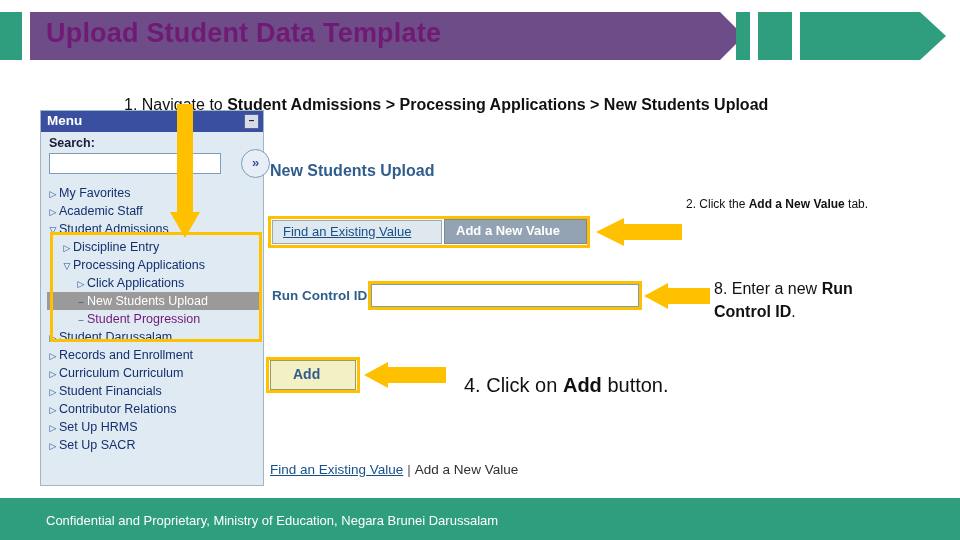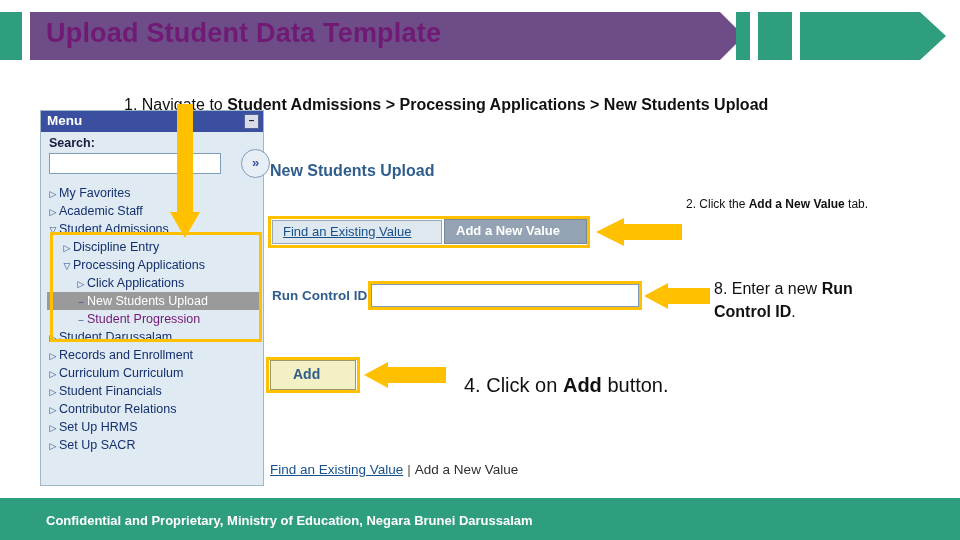--- a/index.html
+++ b/index.html
@@ -87,21 +87,21 @@
   .arr-h4 .head{left:0;top:0;border-top:13px solid transparent;border-bottom:13px solid transparent;border-right:24px solid #ffc000;}
 
   
   .step2{position:absolute;left:686px;top:196px;width:200px;font-size:12px;color:#111;line-height:1.45;}
   .step3{position:absolute;left:714px;top:277px;width:200px;font-size:16px;color:#111;line-height:1.45;}
   .step4{position:absolute;left:464px;top:366px;font-size:20px;color:#111;white-space:nowrap;margin-top:8px;}
   .step2 b,.step3 b,.step4 b{font-weight:bold;}
 
   
   .footer{position:absolute;left:0;top:498px;width:960px;height:42px;background:#2e9e7e;}
-  .footer-text{position:absolute;left:46px;top:513px;font-size:13px;color:#ffffff;font-weight:bold;}
+  .footer-text{position:absolute;left:46px;top:513px;font-size:13px;color:#ffffff;}
 </style>
 </head>
 <body>
 
 <div class="header-band">
   <div class="hdr-teal-left"></div>
   <div class="hdr-purple"></div>
   <div class="hdr-teal-1"></div>
   <div class="hdr-teal-2"></div>
   <div class="hdr-teal-3"></div>

